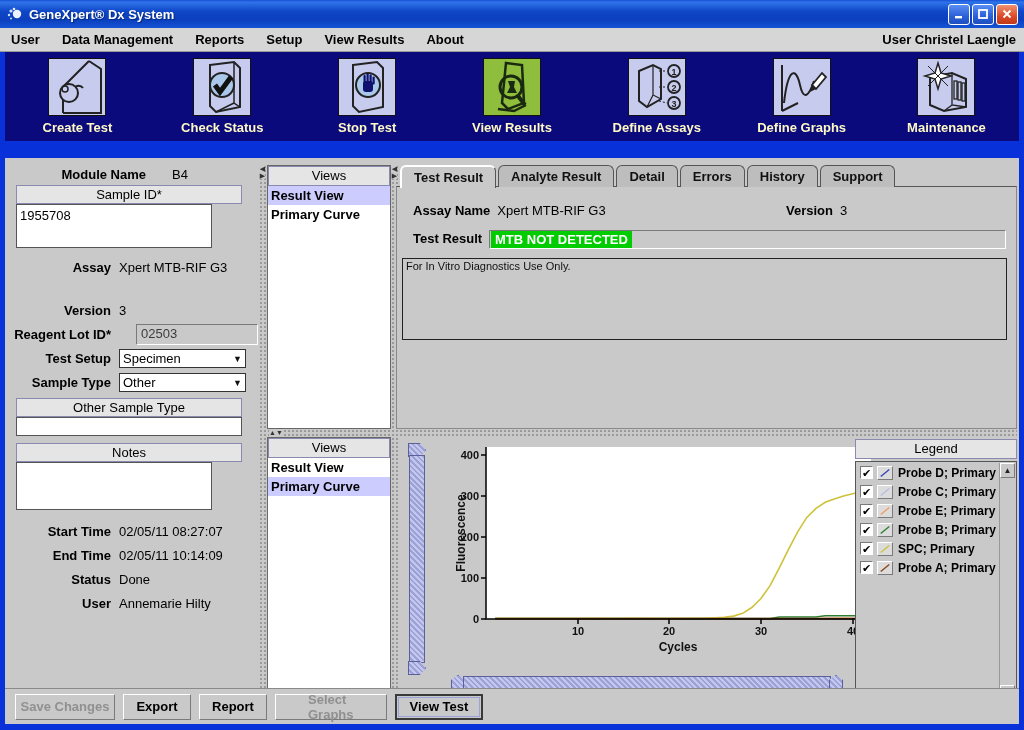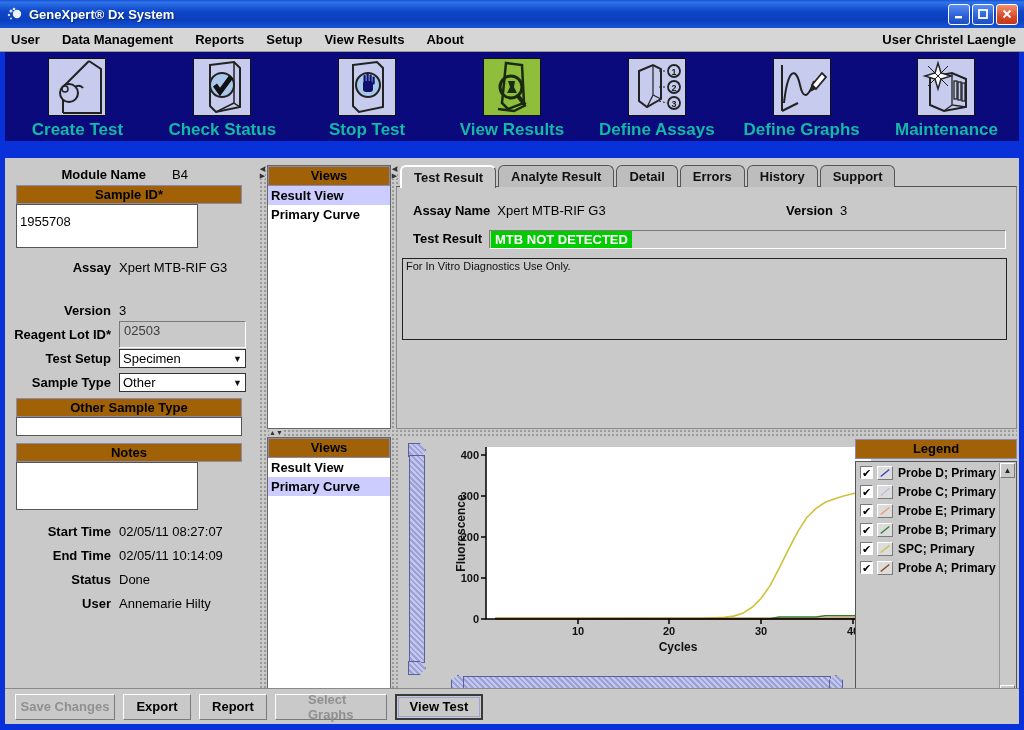--- a/index.html
+++ b/index.html
@@ -26,45 +26,45 @@
     display:flex; align-items:center; border-bottom:1px solid #9a9a9a; }
   .menu-item { font-weight:bold; padding:0 11px; color:#000; }
   .menu-user { margin-left:auto; font-weight:bold; padding-right:8px; }
 
   
   .toolbar { position:absolute; left:5px; top:52px; width:1014px; height:89px; background:#0a0a7d;
     display:flex; justify-content:space-around; align-items:flex-start; padding-top:6px; }
   .tool-item { display:flex; flex-direction:column; align-items:center; width:140px; }
   .tool-icon { width:58px; height:58px; border:1px solid #111; background:#c7cbee; }
   .tool-icon.green { background:#8fbe3c; }
-  .tool-label { color:#14b8a6; font-weight:bold; font-size:17px; margin-top:4px; white-space:nowrap; }
+  .tool-label { color:#fef9c3; font-weight:bold; font-size:13px; margin-top:4px; white-space:nowrap; }
 
   
   .content { position:absolute; left:5px; top:158px; width:1014px; height:547px; background:#c9c9c9; }
 
   .metal-sunken { border-top:1px solid #7a7a7a; border-left:1px solid #7a7a7a;
                   border-bottom:1px solid #ffffff; border-right:1px solid #ffffff; }
   .metal-raised { border-top:1px solid #ffffff; border-left:1px solid #ffffff;
                   border-bottom:1px solid #7a7a7a; border-right:1px solid #7a7a7a; }
-  .hdr-band { background:#a16207; border:1px solid #8a8ab0; font-weight:bold; text-align:center;
+  .hdr-band { background:#e5e5e5; border:1px solid #8a8ab0; font-weight:normal; text-align:center;
               height:19px; line-height:17px; }
 
   
   .left-panel { position:absolute; left:1px; top:7px; width:252px; height:538px; }
   .lp-row { display:flex; align-items:center; height:19px; margin-bottom:5px; }
   .lp-label { width:105px; text-align:right; font-weight:bold; flex:none; }
   .lp-value { margin-left:8px; }
-  .lp-field { margin-left:8px; width:127px; height:27px; padding:0 4px; line-height:17px; }
+  .lp-field { margin-left:25px; width:127px; height:21px; padding:0 4px; line-height:17px; }
   .lp-field.disabled { background:#c9c9c9; color:#3c3c3c; }
   .dropdown { margin-left:8px; width:127px; height:19px; background:#fff; border:1px solid #333;
     display:flex; align-items:center; padding:0 3px; }
   .dropdown .dd-arrow { margin-left:auto; font-size:9px; color:#111; }
   .band-wrap { margin:0 0 0 10px; width:226px; }
-  textarea.box { display:block; width:182px; border:1px solid #555; background:#fff; resize:none;
-    font-family:inherit; font-size:13px; padding:9px 3px; outline:none; }
+  textarea.box { display:block; width:196px; border:1px solid #555; background:#fff; resize:none;
+    font-family:inherit; font-size:13px; padding:3px 3px; outline:none; }
   input.box { display:block; width:226px; height:19px; border:1px solid #555; background:#fff;
     font-family:inherit; font-size:13px; padding:0 3px; outline:none; }
 
   
   .v-split { position:absolute; width:7px; background:#c9c9c9;
     background-image:radial-gradient(#9a9a9a 0.8px, transparent 0.9px); background-size:4px 4px;
     display:flex; flex-direction:column; align-items:center; }
   .h-split { position:absolute; height:7px; background:#c9c9c9;
     background-image:radial-gradient(#9a9a9a 0.8px, transparent 0.9px); background-size:4px 4px; }
   .split-arrows-v { font-size:7px; line-height:7px; color:#333; background:#c9c9c9; }

